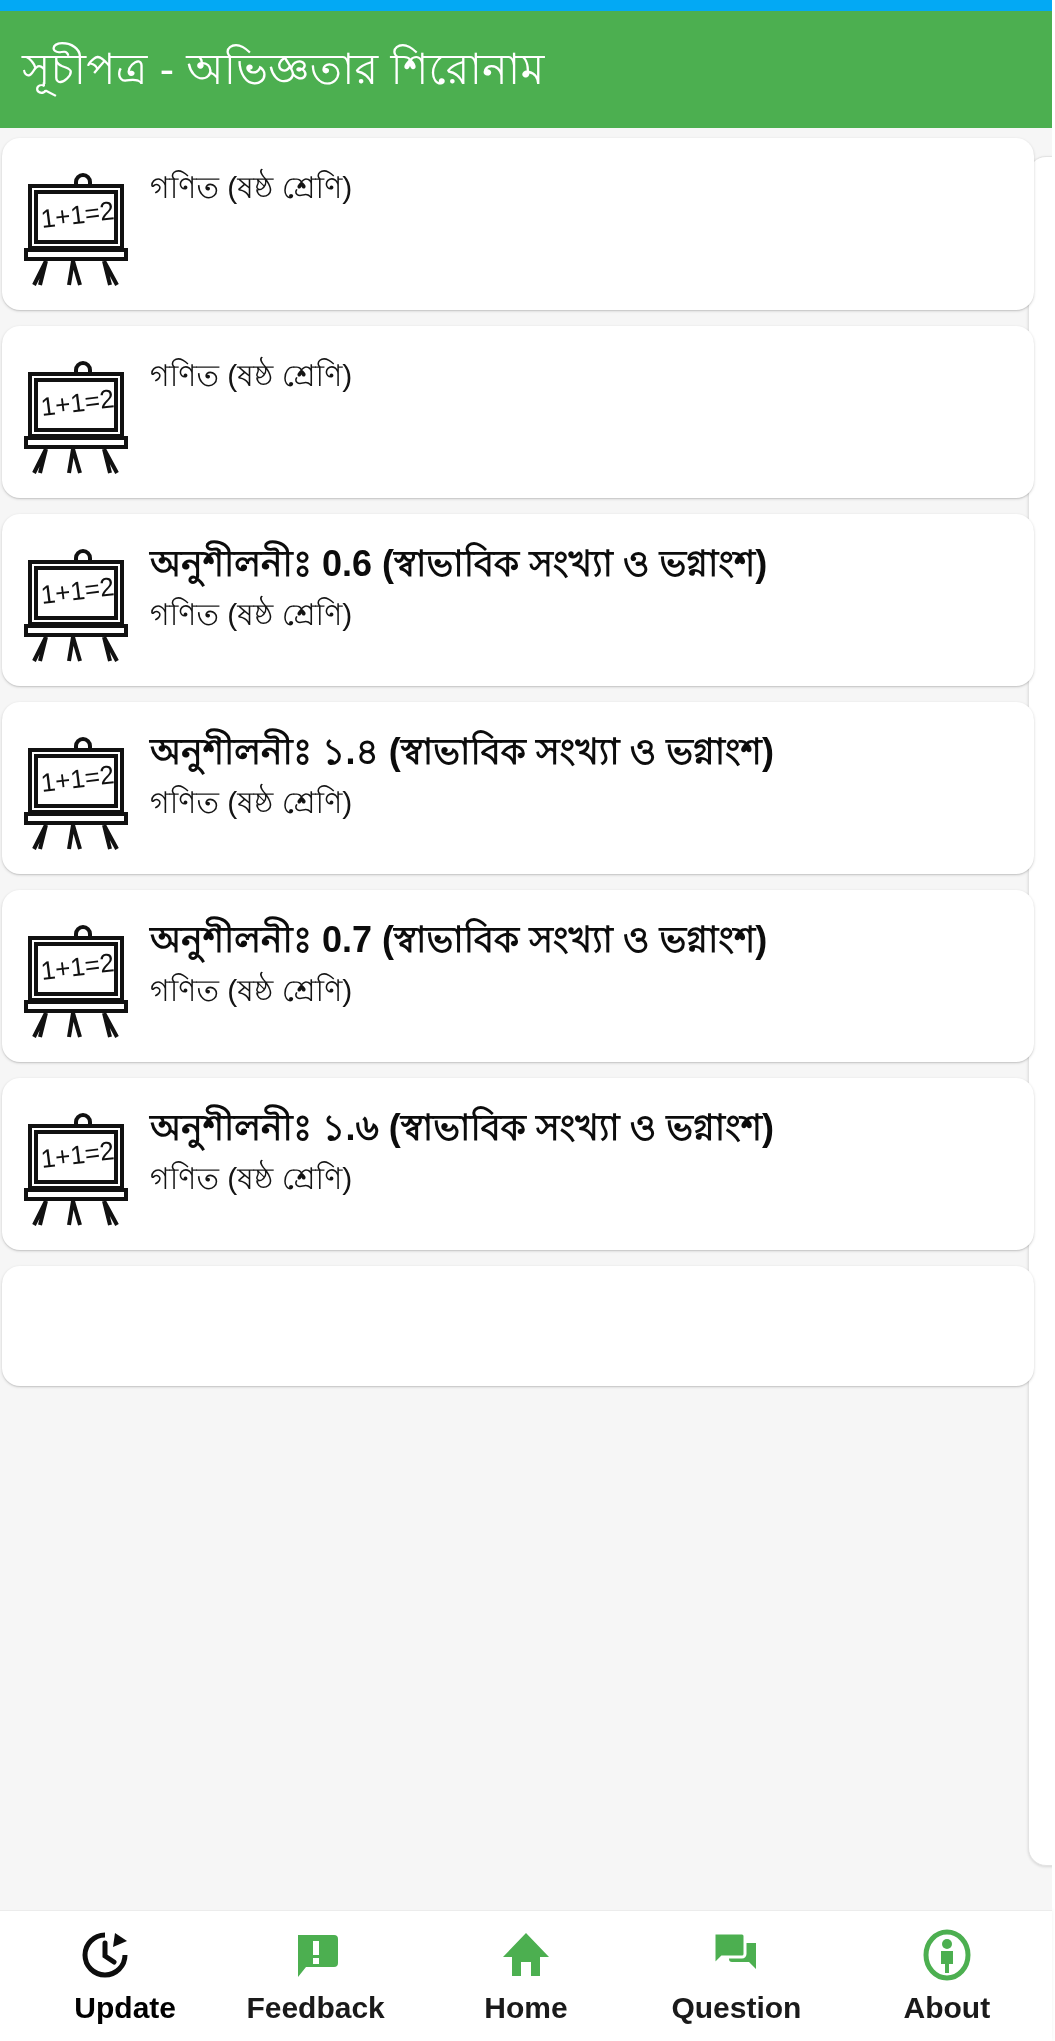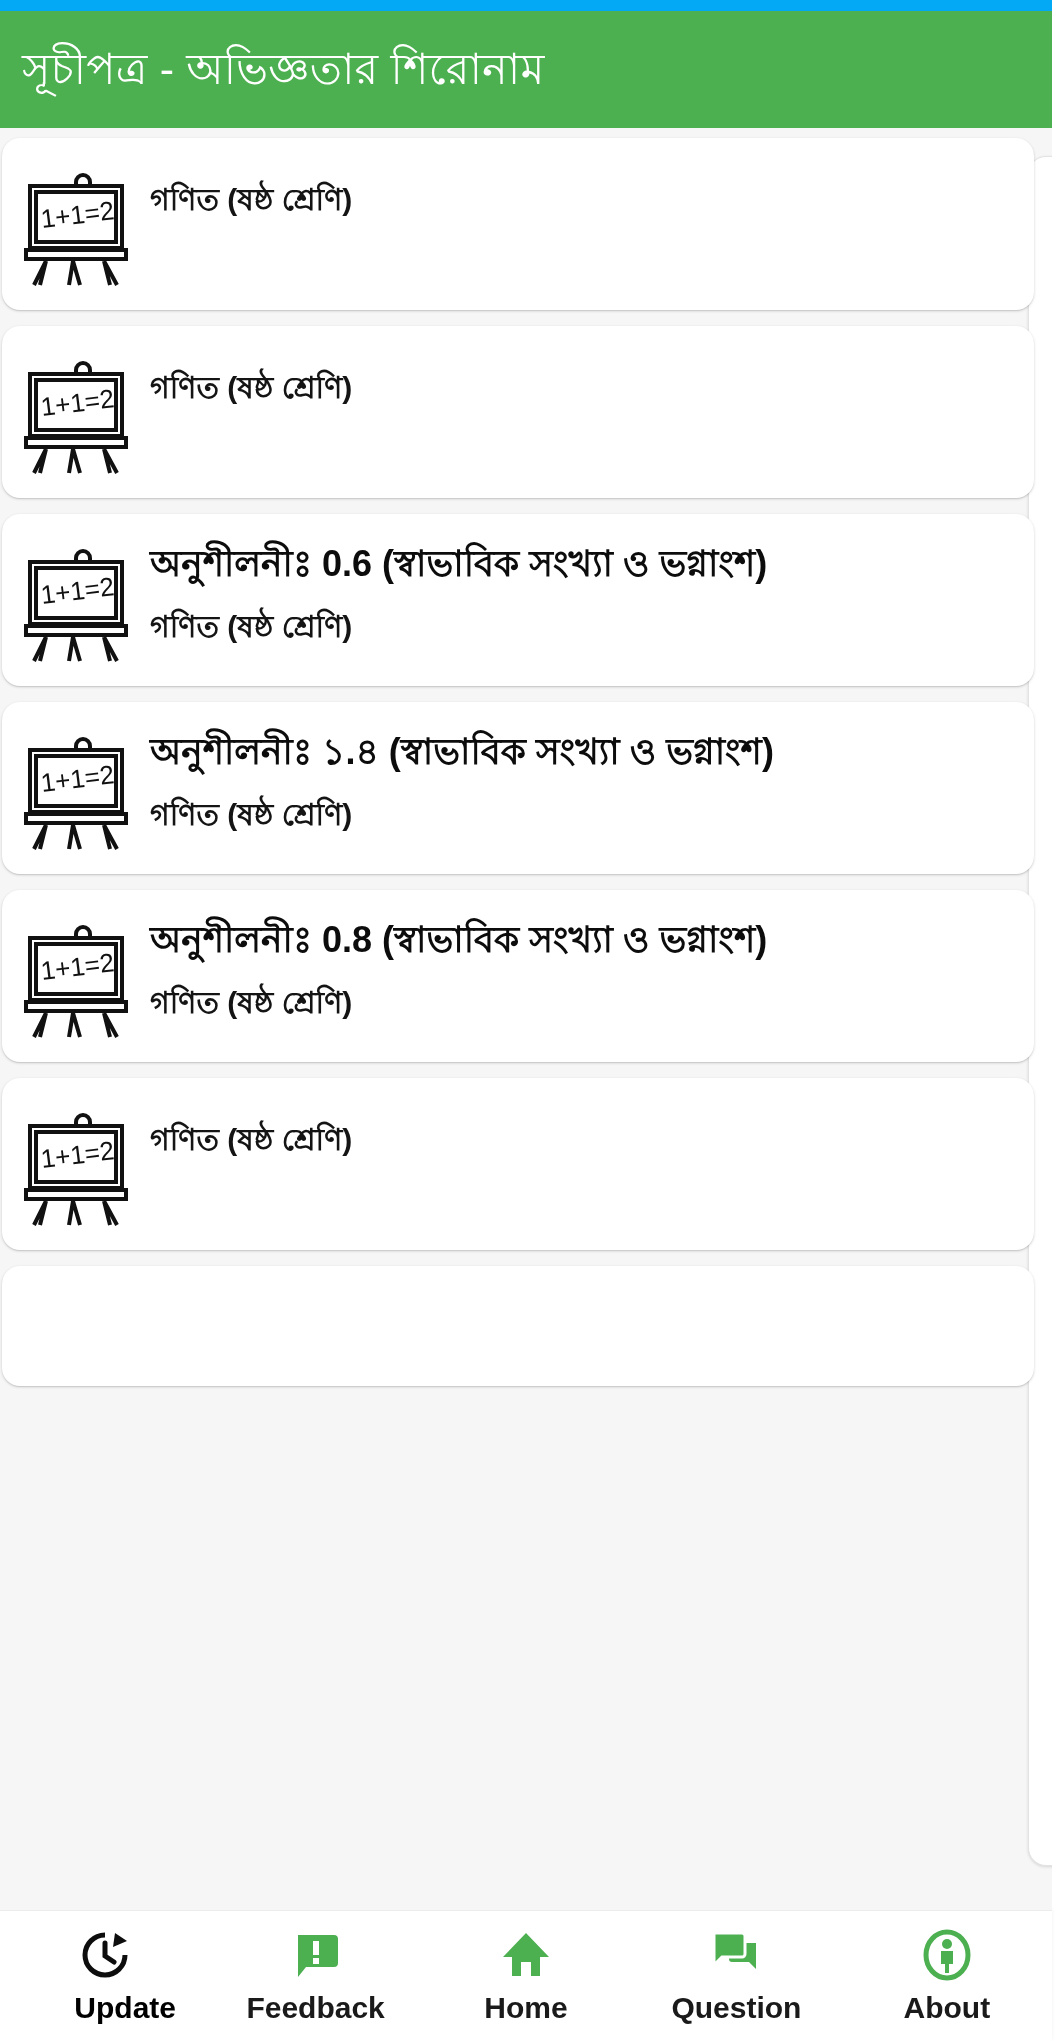--- a/index.html
+++ b/index.html
@@ -96,23 +96,23 @@
     padding-top: 2px;
   }
   .card-title {
     font-size: 36px;
     font-weight: 700;
     color: #0c0c0c;
     line-height: 1.42;
     word-break: keep-all;
   }
   .card-subtitle {
-    margin-top: 18px;
+    margin-top: 6px;
     font-size: 30px;
-    font-weight: 700;
+    font-weight: 400;
     color: #141414;
     line-height: 1.35;
   }
 
   
   .bottom-nav {
     flex: 0 0 auto;
     height: 131px;
     background: #ffffff;
     border-top: 1px solid #ececec;
@@ -259,43 +259,44 @@
               <path d="M30 95 L18 119 M30 95 L24 119"></path>
               <path d="M57 95 L53 119 M57 95 L64 119"></path>
               <path d="M88 95 L94 119 M88 95 L101 119"></path>
             </g>
             <g font-family="'Liberation Sans', sans-serif" font-size="26" fill="#111111">
               <text x="26" y="62" transform="rotate(-7 26 62)">1+1=2</text>
             </g>
           </svg>
         </span>
         <div class="card-text">
-          <div class="card-title">অনুশীলনীঃ 0.8 (স্বাভাবিক সংখ্যা ও ভগ্নাংশ)</div>
-          <div class="card-subtitle">গণিত (ষষ্ঠ শ্রেণি)</div>
-        </div>
-      </div>
-
-      <div class="card">
-        <span class="card-icon">
-          <svg viewBox="0 0 120 122" xmlns="http://www.w3.org/2000/svg">
-            <g fill="none" stroke="#111111" stroke-width="4">
-              <path d="M60 20 v-4 a7 7 0 0 1 14 0 v4"></path>
-              <rect x="14" y="20" width="92" height="62"></rect>
-              <rect x="20" y="26" width="80" height="50"></rect>
-              <rect x="10" y="84" width="100" height="9"></rect>
-              <path d="M30 95 L18 119 M30 95 L24 119"></path>
-              <path d="M57 95 L53 119 M57 95 L64 119"></path>
-              <path d="M88 95 L94 119 M88 95 L101 119"></path>
-            </g>
-            <g font-family="'Liberation Sans', sans-serif" font-size="26" fill="#111111">
-              <text x="26" y="62" transform="rotate(-7 26 62)">1+1=2</text>
-            </g>
-          </svg>
-        </span>
-        <div class="card-text">
+          <div class="card-title">অনুশীলনীঃ 0.7 (স্বাভাবিক সংখ্যা ও ভগ্নাংশ)</div>
+          <div class="card-subtitle">গণিত (ষষ্ঠ শ্রেণি)</div>
+        </div>
+      </div>
+
+      <div class="card">
+        <span class="card-icon">
+          <svg viewBox="0 0 120 122" xmlns="http://www.w3.org/2000/svg">
+            <g fill="none" stroke="#111111" stroke-width="4">
+              <path d="M60 20 v-4 a7 7 0 0 1 14 0 v4"></path>
+              <rect x="14" y="20" width="92" height="62"></rect>
+              <rect x="20" y="26" width="80" height="50"></rect>
+              <rect x="10" y="84" width="100" height="9"></rect>
+              <path d="M30 95 L18 119 M30 95 L24 119"></path>
+              <path d="M57 95 L53 119 M57 95 L64 119"></path>
+              <path d="M88 95 L94 119 M88 95 L101 119"></path>
+            </g>
+            <g font-family="'Liberation Sans', sans-serif" font-size="26" fill="#111111">
+              <text x="26" y="62" transform="rotate(-7 26 62)">1+1=2</text>
+            </g>
+          </svg>
+        </span>
+        <div class="card-text">
+          <div class="card-title">অনুশীলনীঃ ১.৬  (স্বাভাবিক সংখ্যা ও ভগ্নাংশ)</div>
           <div class="card-subtitle">গণিত (ষষ্ঠ শ্রেণি)</div>
         </div>
       </div>
 
       <div class="card" style="min-height:120px"></div>
 
     </div>
   </main>
 
   <nav class="bottom-nav">

